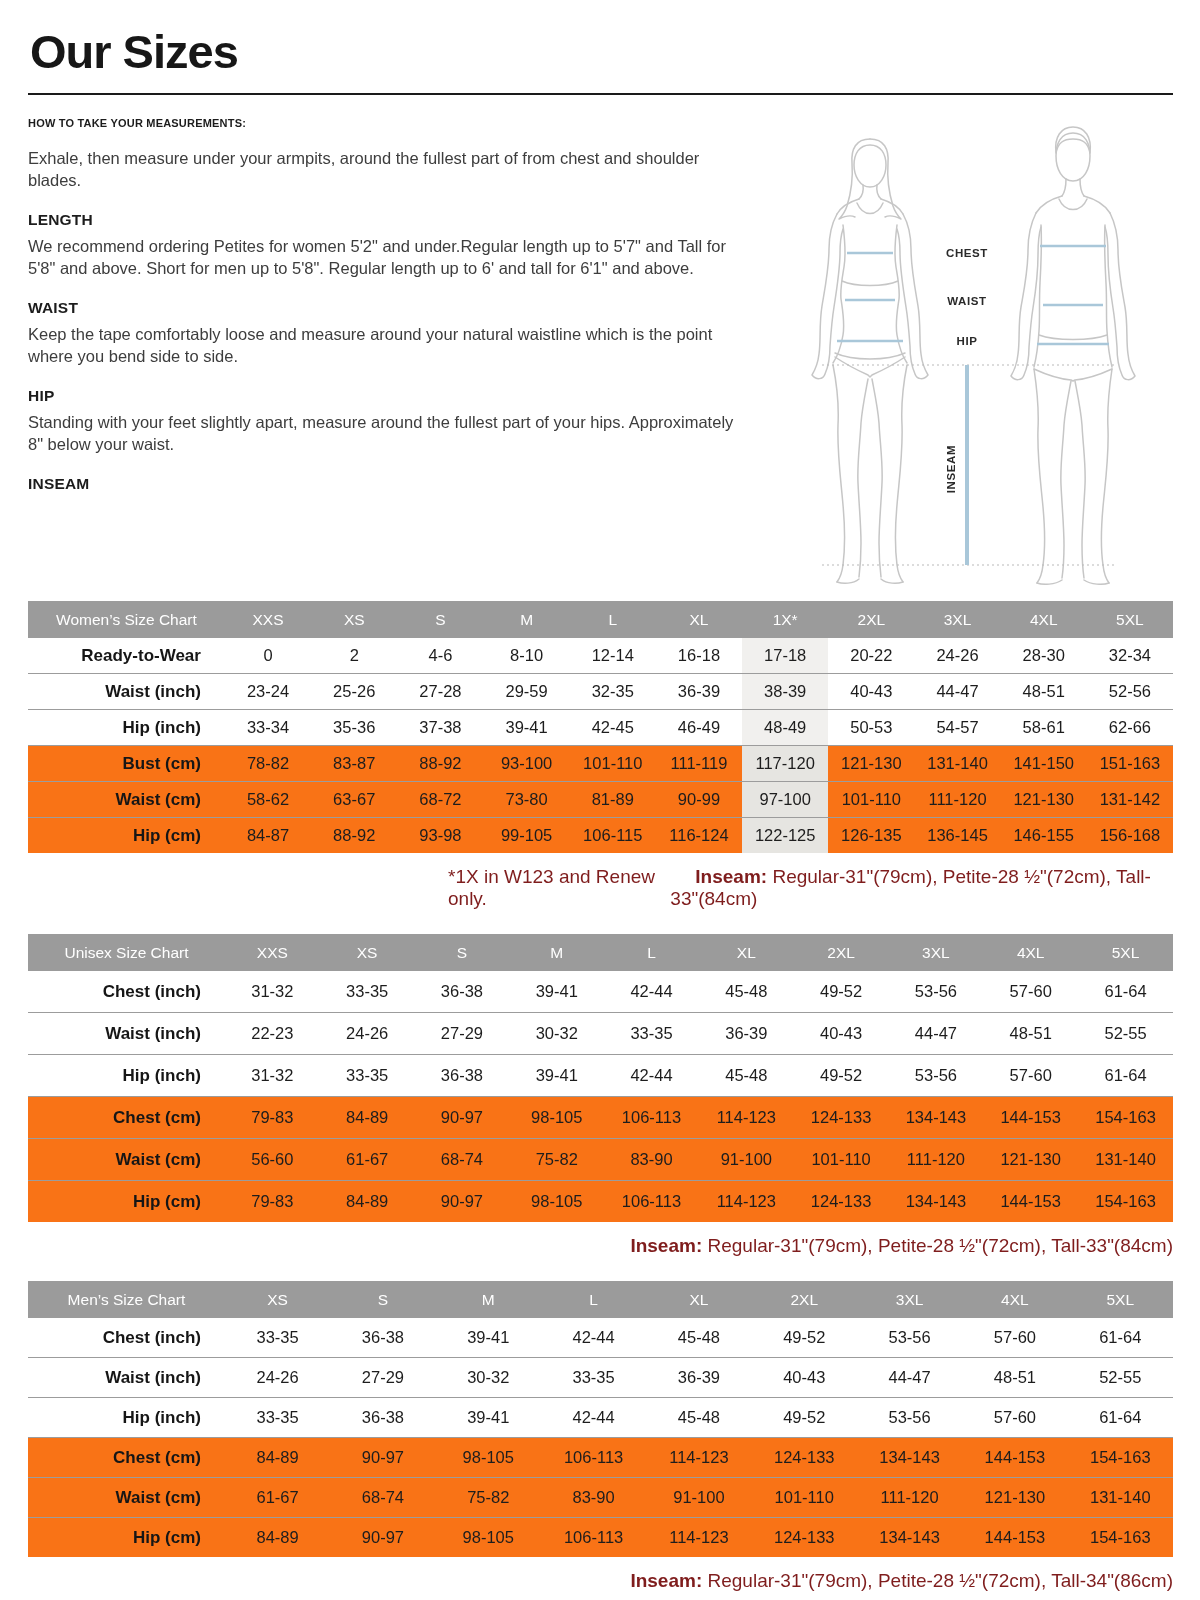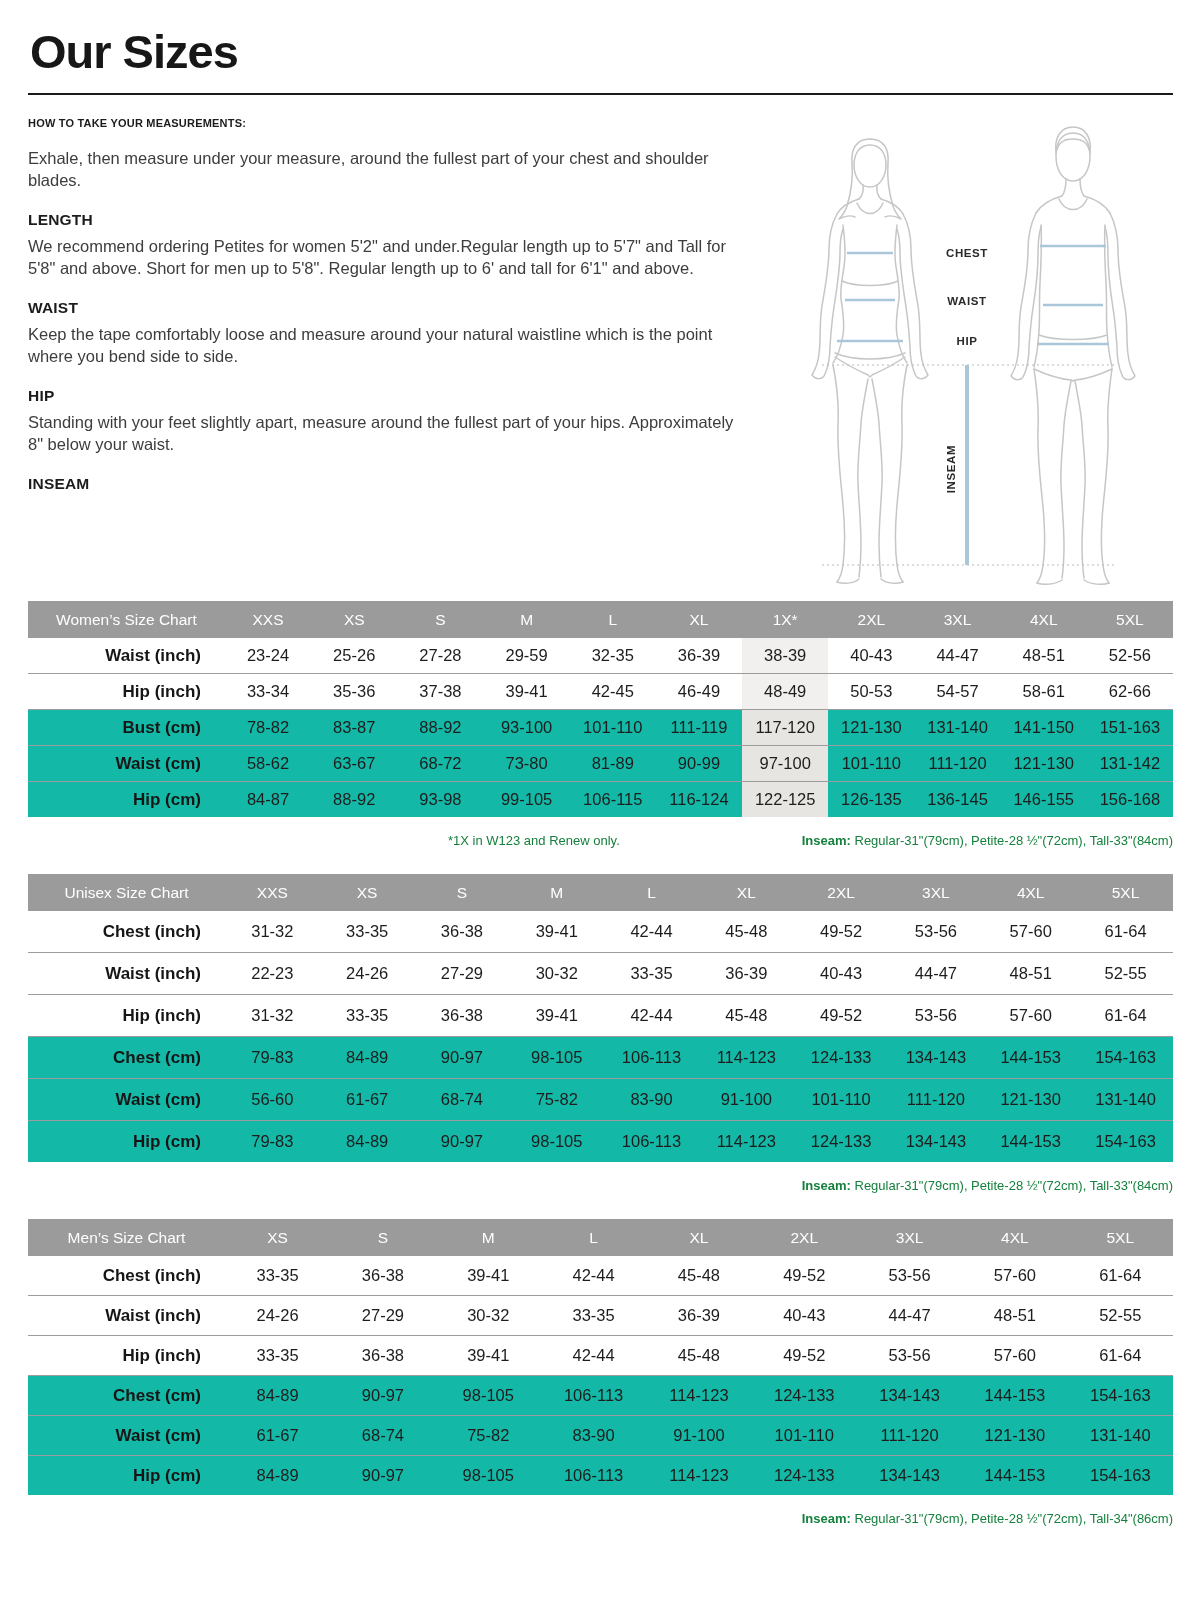--- a/index.html
+++ b/index.html
@@ -19,42 +19,42 @@
   .charts{margin-top:16px;}
   table.size-table{width:100%;border-collapse:collapse;table-layout:fixed;}
   .size-table tr.head th{background:#9b9b9b;color:#fff;font-size:15.5px;font-weight:normal;height:37px;padding:0;}
   .size-table th.title-cell{width:17.2%;}
   .size-table tbody tr{border-bottom:1.6px solid #9c9c9c;}
   .size-table tbody tr:last-child{border-bottom:none;}
   .size-table th.row-label{text-align:right;padding-right:24px;font-size:17px;font-weight:bold;color:#161616;}
   .size-table td{text-align:center;font-size:16.5px;color:#1d1d1d;height:35px;padding:0;}
   .t1 td,.t1 th.row-label{height:39px;}
   .t2 td,.t2 th.row-label{height:37px;}
-  tr.shade{background:#14b8a6;}
+  tr.shade{background:#f97316;}
   td.hl{background:#f1f0ee;}
   tr.shade td.hl{background:#e6e5e1;}
-  .footnote-row{display:flex;align-items:center;font-size:13px;color:#15803d;margin:13px 0 24px 0;min-height:20px;}
+  .footnote-row{display:flex;align-items:center;font-size:19px;color:#7f1d1d;margin:13px 0 24px 0;min-height:20px;}
   .fn-left{margin-left:420px;}
   .fn-right{margin-left:auto;}
   .fn-right strong{font-weight:bold;padding-left:25px;}
 </style>
 </head>
 <body>
 
 <div class="wrap">
 
   <h1>Our Sizes</h1>
   <hr class="rule">
 
   <div class="top">
     <div class="instructions">
       <p class="how-heading">HOW TO TAKE YOUR MEASUREMENTS:</p>
 
       <div class="sec">
-        <p>Exhale, then measure under your measure, around the fullest part of your chest and shoulder blades.</p>
+        <p>Exhale, then measure under your armpits, around the fullest part of from chest and shoulder blades.</p>
       </div>
       <div class="sec">
         <h3>LENGTH</h3>
         <p>We recommend ordering Petites for women 5'2" and under.Regular length up to 5'7" and Tall for 5'8" and above. Short for men up to 5'8". Regular length up to 6' and tall for 6'1" and above.</p>
       </div>
       <div class="sec">
         <h3>WAIST</h3>
         <p>Keep the tape comfortably loose and measure around your natural waistline which is the point where you bend side to side.</p>
       </div>
       <div class="sec">
@@ -144,20 +144,34 @@
               <th>XL</th>
               <th>1X*</th>
               <th>2XL</th>
               <th>3XL</th>
               <th>4XL</th>
               <th>5XL</th>
             </tr>
           </thead>
           <tbody>
             <tr>
+              <th class="row-label">Ready-to-Wear</th>
+              <td>0</td>
+              <td>2</td>
+              <td>4-6</td>
+              <td>8-10</td>
+              <td>12-14</td>
+              <td>16-18</td>
+              <td class="hl">17-18</td>
+              <td>20-22</td>
+              <td>24-26</td>
+              <td>28-30</td>
+              <td>32-34</td>
+            </tr>
+            <tr>
               <th class="row-label">Waist (inch)</th>
               <td>23-24</td>
               <td>25-26</td>
               <td>27-28</td>
               <td>29-59</td>
               <td>32-35</td>
               <td>36-39</td>
               <td class="hl">38-39</td>
               <td>40-43</td>
               <td>44-47</td>

